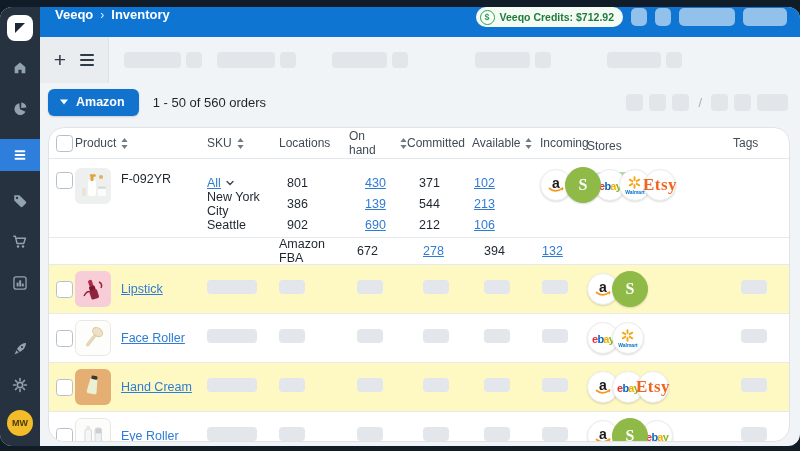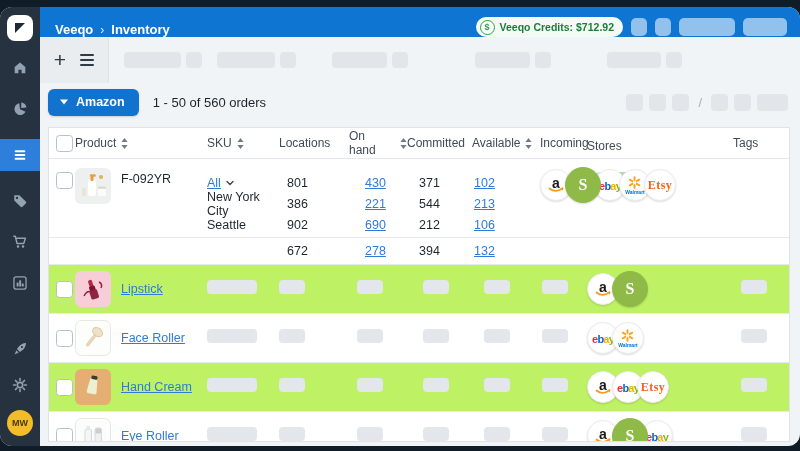--- a/index.html
+++ b/index.html
@@ -13,21 +13,21 @@
         align-items:center;justify-content:center;cursor:pointer;}
   .nav{display:flex;flex-direction:column;align-items:center;gap:19px;width:100%;}
   .s-item{width:40px;height:22px;display:flex;align-items:center;justify-content:center;cursor:pointer;}
   .s-item.active{background:#2d7fdb;height:32px;}
   .nav-bottom{margin-top:auto;display:flex;flex-direction:column;align-items:center;gap:14px;
               padding-bottom:10px;width:100%;}
   .avatar{width:26px;height:26px;border-radius:50%;background:#f2bc2a;color:#4a3b10;font-size:9px;
           font-weight:700;display:flex;align-items:center;justify-content:center;cursor:pointer;}
   
   .main{flex:1;display:flex;flex-direction:column;min-width:0;}
-  .topbar{height:30px;background:#0f75d3;display:flex;align-items:flex-end;flex:none;}
+  .topbar{height:30px;background:#0f75d3;display:flex;align-items:flex-start;flex:none;}
   .crumb{display:flex;align-items:center;gap:7px;padding-left:15px;color:#fff;font-size:13px;}
   .crumb .brand{font-weight:700;cursor:pointer;}
   .crumb .sep{font-size:12px;opacity:.9;}
   .crumb .page{font-weight:600;}
   .top-right{margin-left:auto;display:flex;align-items:center;gap:8px;padding-right:13px;}
   .credits{background:#f4fbf4;border-radius:10px;height:20px;display:flex;align-items:center;gap:5px;
            padding:0 9px 0 4px;cursor:pointer;}
   .credits .coin{width:13px;height:13px;border-radius:50%;border:1.5px solid #2aa14a;color:#2aa14a;
                  font-size:9px;font-weight:700;display:flex;align-items:center;justify-content:center;background:#fff;}
   .credits .ctext{font-size:10.5px;font-weight:700;color:#1e7b3c;white-space:nowrap;}
@@ -45,54 +45,54 @@
   .actionsbar{height:38px;display:flex;align-items:center;padding:0 12px 0 8px;flex:none;}
   .btn-actions{background:#1273cf;color:#fff;border:none;border-radius:6px;height:27px;padding:0 14px 0 12px;
                font-size:12.5px;font-weight:700;display:flex;align-items:center;gap:8px;cursor:pointer;
                font-family:inherit;box-shadow:0 1px 2px rgba(0,0,0,.15);}
   .range{margin-left:14px;font-size:13px;font-weight:500;color:#1c242c;}
   .paging{margin-left:auto;display:flex;align-items:center;gap:6px;}
   .pg-sq{width:17px;height:17px;border-radius:4px;background:#e2e6ea;cursor:pointer;}
   .pg-wide{width:31px;}
   .slash{color:#a7b0b9;font-size:13px;margin:0 3px;}
   
-  .card{flex:1;margin:6px 10px 4px 8px;background:#fff;border:1px solid #dfe3e8;border-radius:0;
+  .card{flex:1;margin:6px 10px 4px 8px;background:#fff;border:1px solid #dfe3e8;border-radius:16px;
         overflow:hidden;min-height:0;}
   .grid{display:grid;grid-template-columns:26px 46px 86px 72px 70px 58px 65px 68px 47px 146px 1fr;align-items:center;}
   .thead{height:30px;border-bottom:1px solid #e4e8ec;font-size:12px;color:#404b57;font-weight:500;}
   .th{display:flex;align-items:center;gap:5px;}
   .cb{width:15px;height:15px;border:1.6px solid #b7c0c9;border-radius:3.5px;background:#fff;cursor:pointer;
       margin-left:7px;display:block;}
   .cell{font-size:12.5px;color:#1d2630;}
   a.lnk{color:#2e7cd6;text-decoration:underline;cursor:pointer;}
   .name{font-weight:500;}
   .thumb{width:36px;height:36px;display:block;cursor:pointer;}
   .ln{height:21px;display:flex;align-items:center;gap:5px;}
   .top-al{align-self:start;padding-top:13px;}
   .r1a{align-items:start;padding:0 0 2px 0;}
   .r1a .cb{margin-top:13px;}
   .r1a .thumbwrap{padding-top:9px;}
   .r1b{border-top:1px solid #e6eaed;height:26px;}
   .row{height:48px;border-top:1px solid #e6eaed;}
-  .row.alt{background:#bef264;}
+  .row.alt{background:#fef9c3;}
   .ph{height:14px;border-radius:4px;background:#e3e6ea;display:inline-block;}
   .c-oh{padding-left:8px;}.c-com{padding-left:16px;}.c-av{padding-left:12px;}.c-inc{padding-left:2px;}
   .c-tags{padding-left:8px;}
   
   .stores{display:flex;align-items:center;}
   .store-circle{width:30px;height:30px;border-radius:50%;background:#fff;border:1px solid #ececec;
                 box-shadow:0 1px 2px rgba(0,0,0,.14);display:flex;align-items:center;justify-content:center;
                 flex:none;position:relative;}
   .store-circle + .store-circle{margin-left:-7px;}
   .st-shopify{width:34px;height:34px;background:#8fba48;border-color:#8fba48;z-index:2;}
   .sho-s{color:#fff;font-family:"Liberation Serif","DejaVu Serif",serif;font-weight:700;font-size:16px;}
   .ebaytxt b{font-size:11px;font-weight:700;letter-spacing:-.8px;font-family:"Liberation Sans",sans-serif;}
   .wmwrap{display:flex;flex-direction:column;align-items:center;line-height:1;gap:0px;}
   .wmtxt{font-size:5px;color:#0071ce;font-weight:700;margin-top:1px;}
-  .etsytxt{font-family:"Liberation Serif","DejaVu Serif",serif;font-size:12px;color:#f1641e;font-weight:600;
+  .etsytxt{font-family:"Liberation Serif","DejaVu Serif",serif;font-size:17px;color:#f1641e;font-weight:600;
            letter-spacing:.5px;text-align:right;}
   
   .tagwrap{display:flex;align-items:center;gap:5px;}
   .tagpill{background:#d9e8f8;color:#2d3e50;font-size:11px;border-radius:4px;padding:2px 0;cursor:pointer;}
   .tag-mini{width:11px;height:16px;border-radius:3px;background:#b5d9a8;display:inline-block;cursor:pointer;}
   .sort{flex:none;}
 </style>
 </head>
 <body>
 
@@ -313,21 +313,21 @@
               </div>
               <div class="ln">
                 <span>902</span>
               </div>
             </div>
             <div class="cell top-al c-com">
               <div class="ln">
                 <a class="lnk">430</a>
               </div>
               <div class="ln">
-                <a class="lnk">221</a>
+                <a class="lnk">139</a>
               </div>
               <div class="ln">
                 <a class="lnk">690</a>
               </div>
             </div>
             <div class="cell top-al c-av">
               <div class="ln">
                 <span>371</span>
               </div>
               <div class="ln">
@@ -381,20 +381,25 @@
                 <span class="tagpill">Gift</span>
                 <span class="tag-mini"></span>
               </span>
             </div>
           </div>
           <div class="grid r1b">
             <span></span>
             <span></span>
             <span></span>
             <span></span>
+            <div class="cell">
+              <div class="ln">
+                <span>Amazon FBA</span>
+              </div>
+            </div>
             <div class="cell c-oh">
               <div class="ln">
                 <span>672</span>
               </div>
             </div>
             <div class="cell c-com">
               <div class="ln">
                 <a class="lnk">278</a>
               </div>
             </div>

